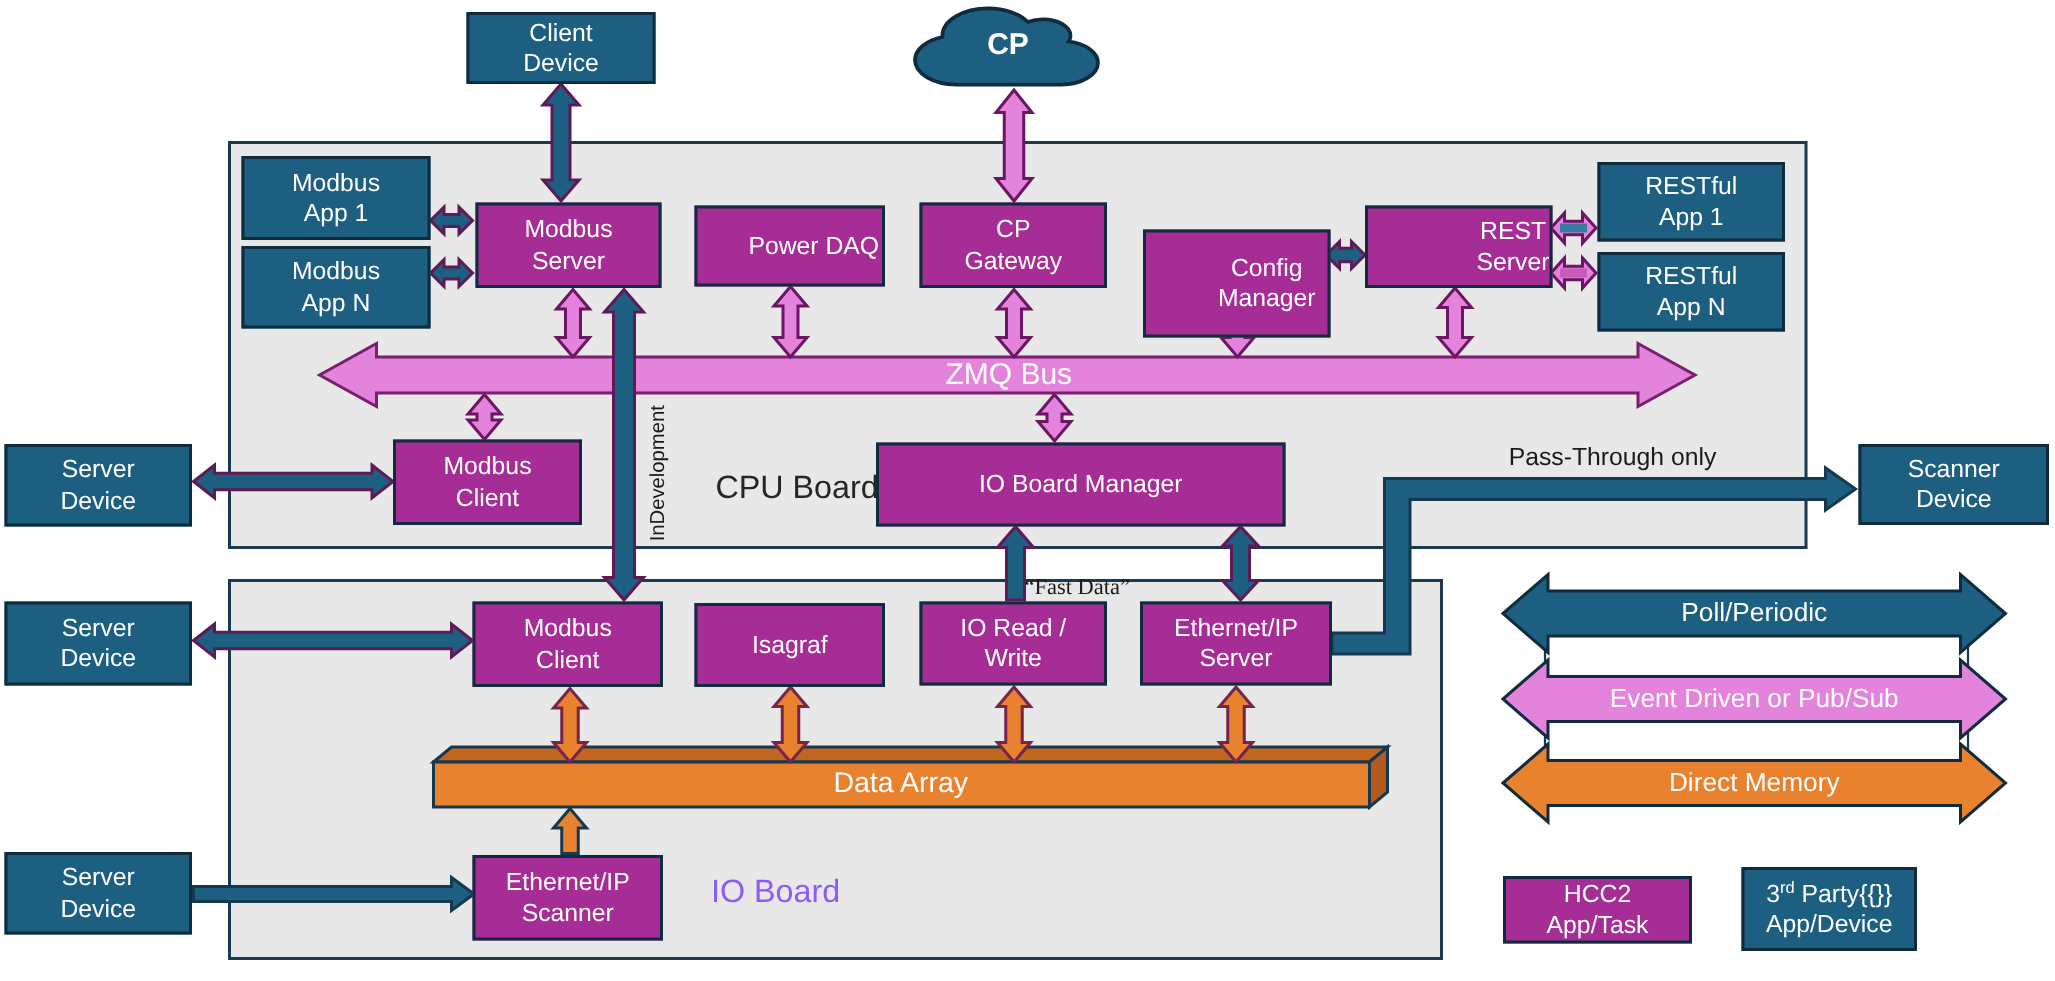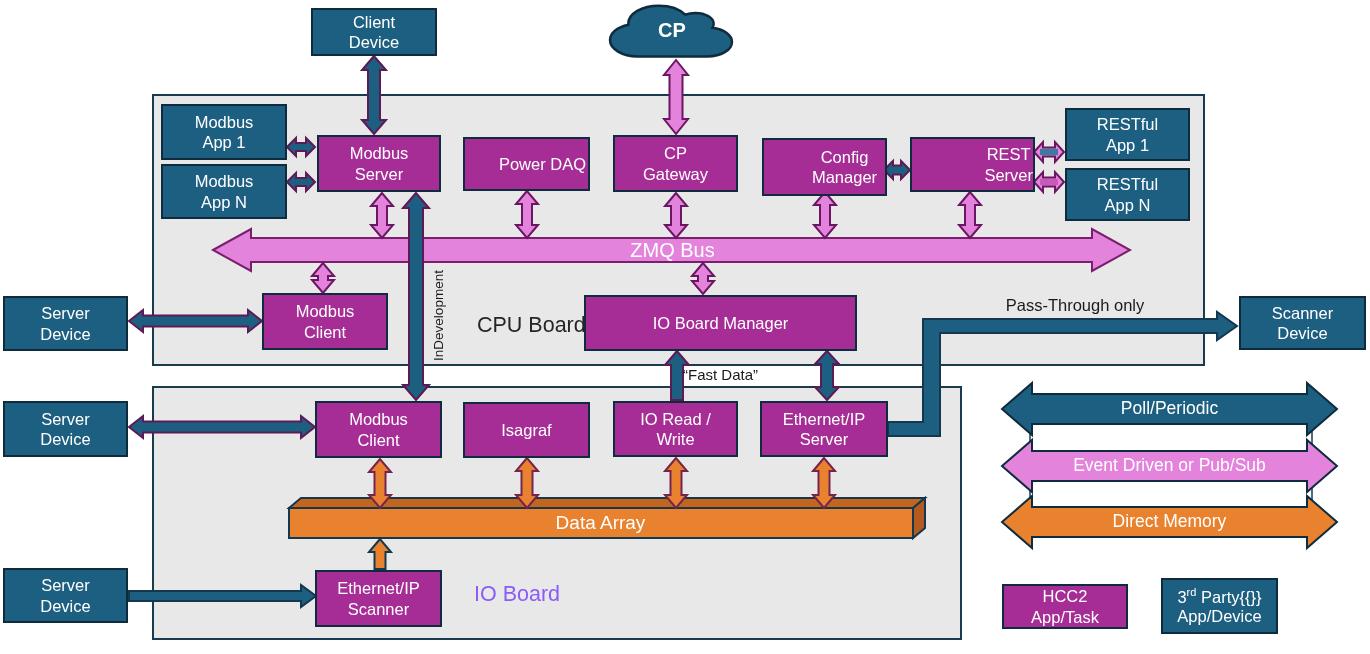--- a/index.html
+++ b/index.html
@@ -94,21 +94,21 @@
 Device</span></div>
   <div class="box teal" style="left:161px;top:104px;width:126px;height:56px;"><span>Modbus
 App 1</span></div>
   <div class="box teal" style="left:161px;top:164px;width:126px;height:55px;"><span>Modbus
 App N</span></div>
   <div class="box mag" style="left:317px;top:135px;width:124px;height:57px;"><span>Modbus
 Server</span></div>
   <div class="box mag" style="left:463px;top:137px;width:127px;height:54px;padding-left:32px;"><span>Power DAQ</span></div>
   <div class="box mag" style="left:613px;top:135px;width:125px;height:57px;"><span>CP
 Gateway</span></div>
-  <div class="box mag" style="left:762px;top:138px;width:125px;height:58px;padding-left:40px;"><span>Config
+  <div class="box mag" style="left:762px;top:153px;width:125px;height:72px;padding-left:40px;"><span>Config
 Manager</span></div>
   <div class="box mag" style="left:910px;top:137px;width:125px;height:55px;justify-content:flex-end;"><span>REST
 Server</span></div>
   <div class="box teal" style="left:1065px;top:108px;width:125px;height:53px;"><span>RESTful
 App 1</span></div>
   <div class="box teal" style="left:1065px;top:168px;width:125px;height:53px;"><span>RESTful
 App N</span></div>
   <div class="box teal" style="left:3px;top:296px;width:125px;height:55px;"><span>Server
 Device</span></div>
   <div class="box mag" style="left:262px;top:293px;width:126px;height:57px;"><span>Modbus
@@ -133,19 +133,19 @@
 App/Task</span></div>
   <div class="box teal" style="left:1161px;top:578px;width:117px;height:56px;">
     <span><span>3</span><sup>rd</sup><span> Party</span>{{}}<br><span>App/Device</span></span>
   </div>
 
   <div class="lbl white center" style="left:632px;top:19px;width:80px;font-size:20px;font-weight:600;">CP</div>
   <div class="lbl white center" style="left:600px;top:239px;width:145px;font-size:20px;">ZMQ Bus</div>
   <div class="lbl" style="left:477px;top:313px;font-size:21.5px;color:#262626;">CPU Board</div>
   <div class="lbl" style="left:474px;top:582px;font-size:21.5px;color:#8b5cf6;">IO Board</div>
   <div class="lbl center" style="left:990px;top:296px;width:170px;font-size:16.5px;">Pass-Through only</div>
-  <div class="lbl" style="left:683px;top:366px;font-size:15px;">“Fast Data”</div>
+  <div class="lbl" style="left:683px;top:384px;font-size:15px;font-family:Liberation Serif, serif;">“Fast Data”</div>
   <div class="lbl center" style="left:378px;top:308px;width:120px;font-size:13.5px;transform:rotate(-90deg);">InDevelopment</div>
   <div class="lbl white center" style="left:463px;top:512px;width:275px;font-size:19px;">Data Array</div>
   <div class="lbl white center" style="left:1032px;top:398px;width:275px;font-size:17.5px;">Poll/Periodic</div>
   <div class="lbl white center" style="left:1032px;top:455px;width:275px;font-size:17.5px;">Event Driven or Pub/Sub</div>
   <div class="lbl white center" style="left:1032px;top:511px;width:275px;font-size:17.5px;">Direct Memory</div>
 </div>
 
 </body></html>

